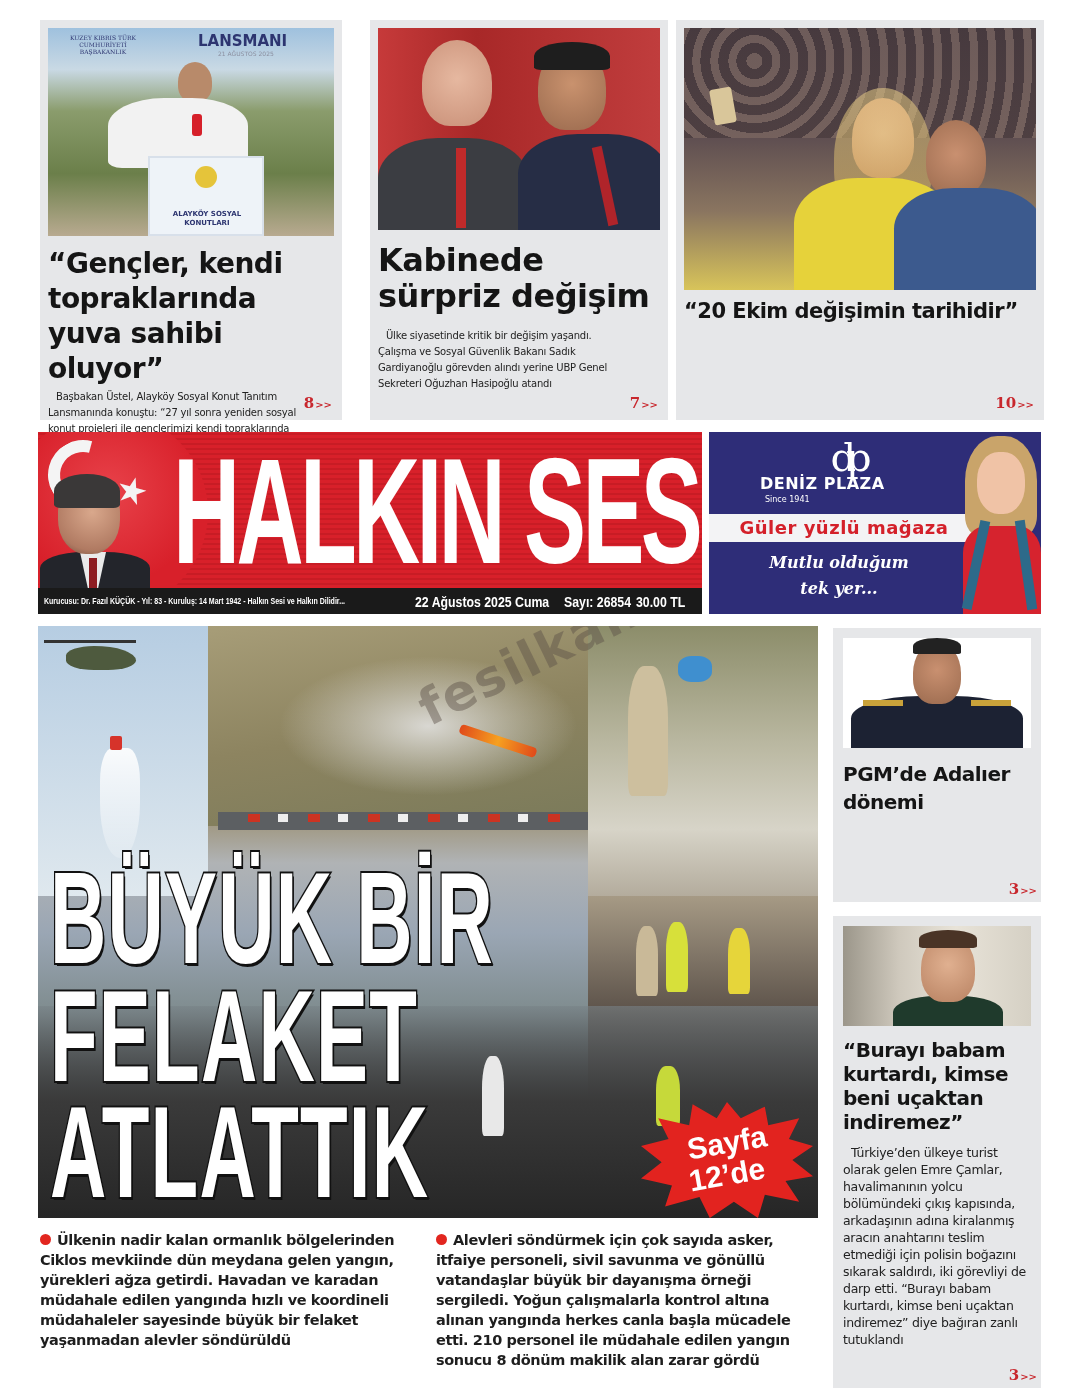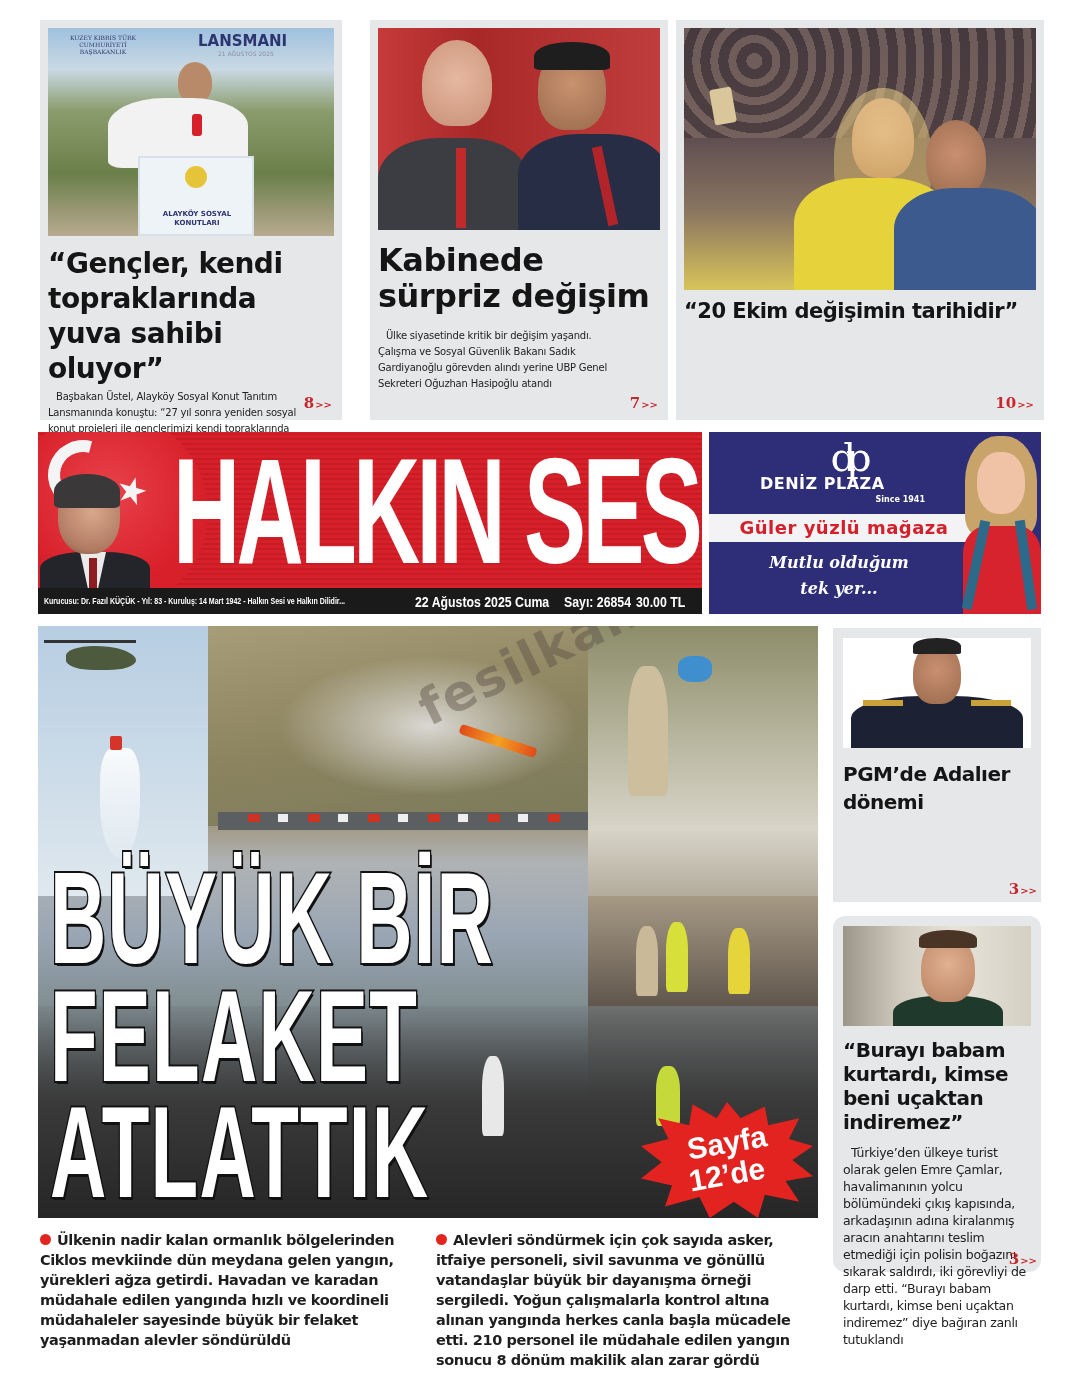--- a/index.html
+++ b/index.html
@@ -112,22 +112,22 @@
   }
   #ad .logo-mark {
     position: absolute; left: 105px; top: 6px; width: 64px; height: 40px;
     color: #fff; font-family: "DejaVu Serif", serif; font-size: 40px; line-height: 38px; text-align: center; letter-spacing: -10px;
   }
   #ad .brand {
     position: absolute; left: 51px; top: 42px; width: 160px; text-align: left;
     color: #fff; font-weight: bold; font-size: 16px; letter-spacing: 0.5px; font-family: "DejaVu Sans", sans-serif;
   }
   #ad .since {
-    position: absolute; left: 56px; top: 63px; width: 160px; text-align: right;
-    color: #fff; font-weight: bold; font-size: 8px; font-family: "DejaVu Sans", sans-serif;
+    position: absolute; left: 56px; top: 63px; width: 160px; text-align: left;
+    color: #fff; font-weight: normal; font-size: 8px; font-family: "DejaVu Sans", sans-serif;
   }
   #ad .stripe {
     position: absolute; left: 0; top: 82px; width: 270px; height: 28px; background: #f3f3f5;
   }
   #ad .slogan1 {
     position: absolute; left: 5px; top: 84px; width: 260px; color: #d4202a; font-weight: bold;
     font-size: 18px; line-height: 24px; letter-spacing: 0.5px; font-family: "DejaVu Sans", sans-serif; text-align: center;
   }
   #ad .slogan2 {
     position: absolute; left: 10px; top: 118px; width: 240px; color: #fff; text-align: center;
@@ -201,37 +201,37 @@
   .side-box { position: absolute; left: 833px; width: 208px; background: #e6e7e9; padding: 10px 10px 0 10px; }
   .side-box .photo { position: relative; width: 100%; overflow: hidden; }
   .side-box h3 { font-family: "DejaVu Sans", sans-serif; font-weight: bold; color: #151515; letter-spacing: -0.5px; }
   .side-box p { font-family: "DejaVu Sans", sans-serif; font-size: 12.5px; line-height: 17px; color: #222; letter-spacing: -0.3px; }
 
   #side1 { top: 628px; height: 274px; }
   #side1 .photo { height: 110px; background: #ffffff; }
   #side1 h3 { font-size: 20px; line-height: 28px; margin-top: 12px; }
   #side1 p { margin-top: 10px; }
 
-  #side2 { top: 916px; height: 356px; border-radius: 12px; }
+  #side2 { top: 916px; height: 472px; }
   #side2 .photo { height: 100px; background: linear-gradient(90deg,#9b968a 0%,#cfc9bd 30%,#e8e3d8 60%,#d5d0c4 100%); }
   #side2 h3 { font-size: 20px; line-height: 24px; margin-top: 12px; }
   #side2 p { margin-top: 10px; text-indent: 8px; }
 </style>
 </head>
 <body>
 
 <div id="box1" class="top-box">
   <div class="photo">
     <div style="position:absolute;left:10px;top:6px;width:90px;color:#2d3570;font-family:'DejaVu Serif',serif;font-size:6px;line-height:7px;text-align:center;">KUZEY KIBRIS TÜRK CUMHURİYETİ BAŞBAKANLIK</div>
     <div style="position:absolute;left:150px;top:4px;color:#2d3570;font-weight:bold;font-size:15px;font-family:'DejaVu Sans',sans-serif;">LANSMANI</div>
     <div style="position:absolute;left:170px;top:22px;color:#8b8fa0;font-size:6px;font-family:'DejaVu Sans',sans-serif;">21 AĞUSTOS 2025</div>
     <div class="fig" style="left:130px;top:34px;width:34px;height:40px;background:#b88a6a;"></div>
     <div class="fig" style="left:60px;top:70px;width:140px;height:70px;background:#f2f2f2;border-radius:40% 40% 10% 10%;"></div>
     <div style="position:absolute;left:144px;top:86px;width:10px;height:22px;background:#d6202a;border-radius:3px;"></div>
-    <div style="position:absolute;left:90px;top:128px;width:116px;height:80px;background:#eef3f8;border:2px solid #d8e0ea;">
+    <div style="position:absolute;left:100px;top:128px;width:116px;height:80px;background:#eef3f8;border:2px solid #d8e0ea;">
       <div style="position:absolute;left:45px;top:8px;width:22px;height:22px;border-radius:50%;background:#e5c43a;"></div>
       <div style="position:absolute;left:4px;top:52px;width:106px;text-align:center;color:#2d3570;font-weight:bold;font-size:7px;line-height:9px;font-family:'DejaVu Sans',sans-serif;">ALAYKÖY SOSYAL KONUTLARI</div>
     </div>
   </div>
   <h2>“Gençler, kendi topraklarında yuva sahibi oluyor”</h2>
   <p class="summary">Başbakan Üstel, Alayköy Sosyal Konut Tanıtım Lansmanında konuştu: “27 yıl sonra yeniden sosyal konut projeleri ile gençlerimizi kendi topraklarında tutuyoruz.”</p>
   <span class="page-ref"><span>8</span><small>&gt;&gt;</small></span>
 </div>
 
 <div id="box2" class="top-box">

